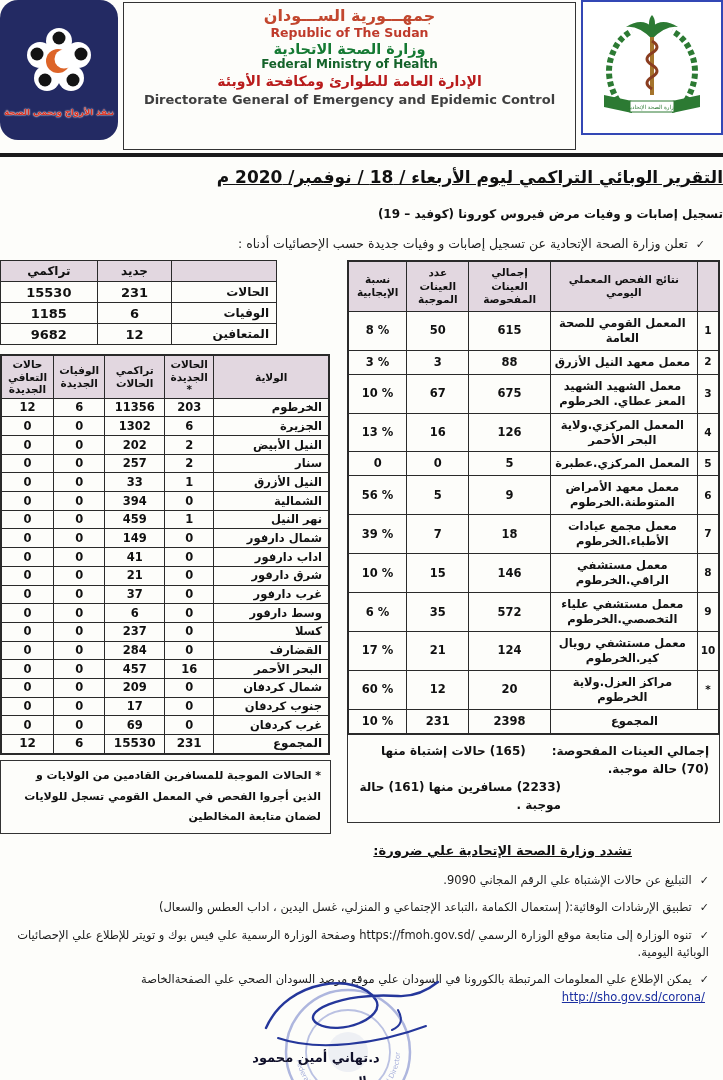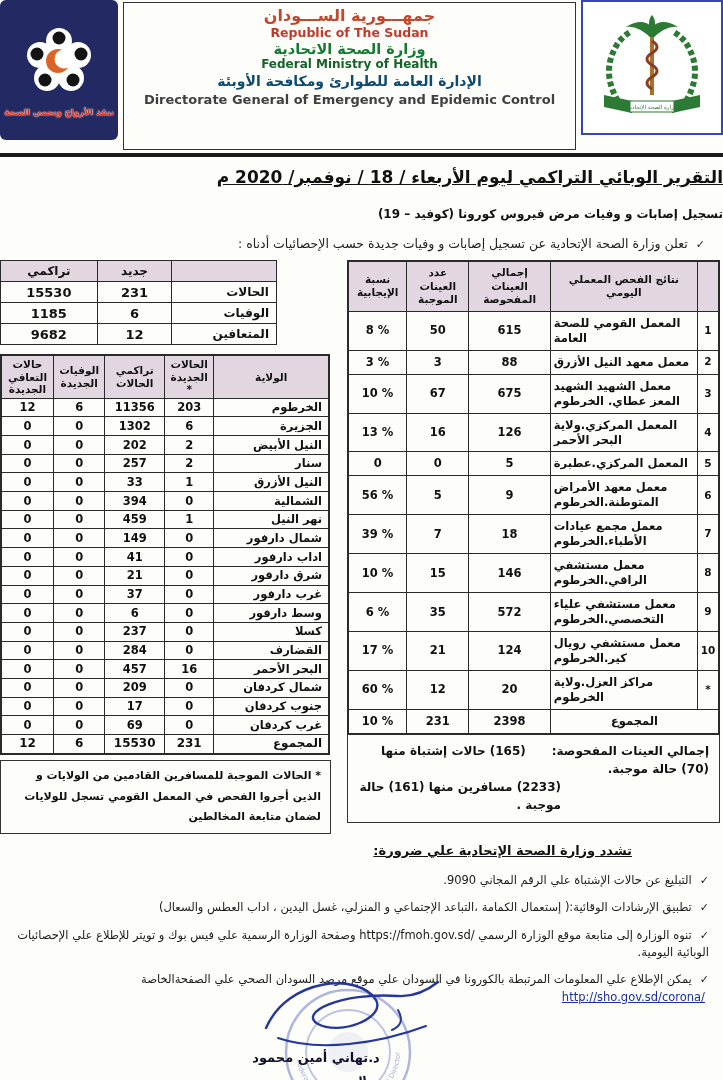--- a/index.html
+++ b/index.html
@@ -1,31 +1,31 @@
 <!DOCTYPE html>
 <html lang="ar"><head>
 <meta charset="utf-8">
 <style>
   * { box-sizing: border-box; }
   body { margin:0; background:#9a9a9a; font-family:"DejaVu Sans", sans-serif; }
   .page { width:723px; height:1080px; margin:0 auto; background:#fdfdfa; overflow:hidden; position:relative; }
 
   
   .header { display:flex; align-items:flex-start; height:153px; }
-  .logo-left { width:118px; height:140px; background:#232a63; border-radius:6px;
+  .logo-left { width:118px; height:140px; background:#232a63; border-radius:18px;
                display:flex; flex-direction:column; align-items:center; justify-content:center; flex:none; }
   .logo-left-banner { font-size:8.5px; font-weight:bold; color:#d93425; margin-top:4px;
                       text-shadow:0 0 2px #fff, 0 0 1px #fff; direction:rtl; white-space:nowrap; }
   .header-center { flex:1; border:1px solid #333; margin:2px 5px 0 5px; height:148px;
                    text-align:center; padding-top:3px; background:#fdfdfa; }
   .h-ar1 { color:#c2472e; font-weight:bold; font-size:16px; direction:rtl; }
   .h-en1 { color:#bf3a2b; font-weight:bold; font-size:12.5px; margin-top:0px; }
   .h-ar2 { color:#157a33; font-weight:bold; font-size:14.5px; direction:rtl; margin-top:1px; }
   .h-en2 { color:#14632a; font-weight:bold; font-size:12px; }
-  .h-ar3 { color:#0c4a6e; font-weight:bold; font-size:14px; direction:rtl; margin-top:2px; }
+  .h-ar3 { color:#b91c1c; font-weight:bold; font-size:14px; direction:rtl; margin-top:2px; }
   .h-en3 { color:#404040; font-weight:bold; font-size:13px; margin-top:3px; }
   .logo-right { width:142px; height:135px; background:#fff; border:2px solid #3347b5; flex:none;
                 display:flex; align-items:center; justify-content:center; }
   .thick-rule { height:4px; background:#1b1b1b; margin-top:0; }
 
   
   .title-block { text-align:right; margin-top:10px; }
   .main-title { font-size:17px; font-weight:bold; text-decoration:underline; direction:rtl; color:#111; }
   .subtitle { font-size:12px; font-weight:bold; direction:rtl; margin-top:20px; color:#111; }
   .announce { direction:rtl; text-align:right; padding-right:18px; font-size:12.5px; margin-top:15px; color:#222; }
@@ -47,21 +47,21 @@
 
   .states { width:330px; border:2px solid #2a2a2a; }
   .states th { font-size:10.5px; line-height:1.2; padding:2px 1px; }
   .states td { font-size:11.5px; padding:0.5px 2px; text-align:center; line-height:1.45; }
   .states td.st { text-align:right; padding-right:6px; }
   .states .total td { font-size:12px; }
 
   .labs { width:100%; border:2px solid #2a2a2a; }
   .labs th { font-size:10.5px; line-height:1.3; padding:4px 2px; }
   .labs td { font-size:11.5px; padding:4px 3px; text-align:center; line-height:1.3; }
-  .labs td.lab-name { text-align:left; padding-right:6px; }
+  .labs td.lab-name { text-align:center; padding-right:6px; }
   .labs td.num { font-size:10.5px; padding:2px 1px; }
   .pct { direction:ltr; }
 
   .note-box { border:1.5px solid #333; margin-top:5px; width:331px; padding:5px 9px 6px 6px;
               font-size:11px; font-weight:bold; direction:rtl; text-align:right; line-height:1.85; color:#111; }
   .labs-note { border:1.5px solid #333; border-top:none; padding:7px 10px 8px; direction:rtl;
                font-size:12px; font-weight:bold; color:#111; line-height:1.5; }
   .labs-note .cont { margin-right:26px; }
   .labs-note .ln2 { margin-right:148px; }
 

